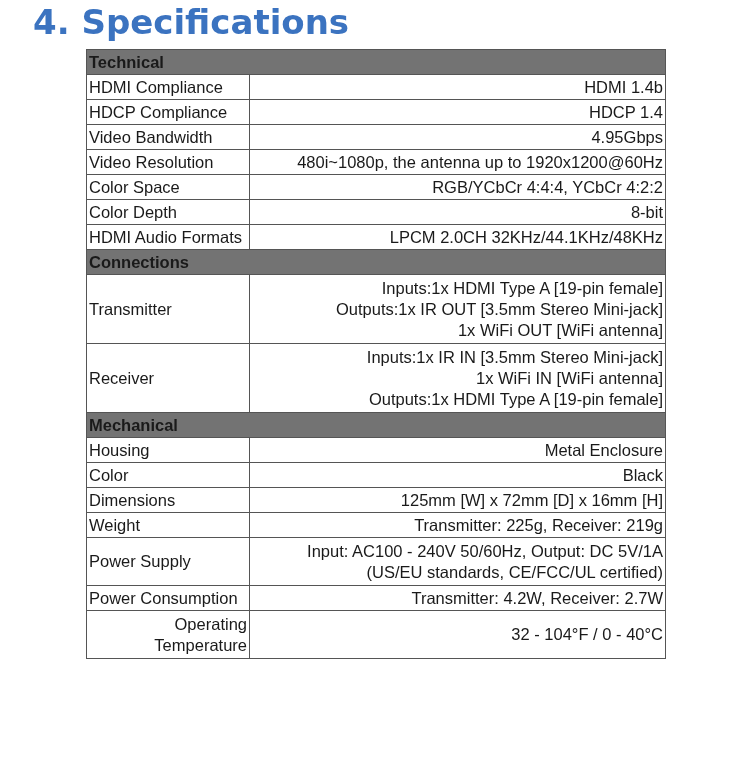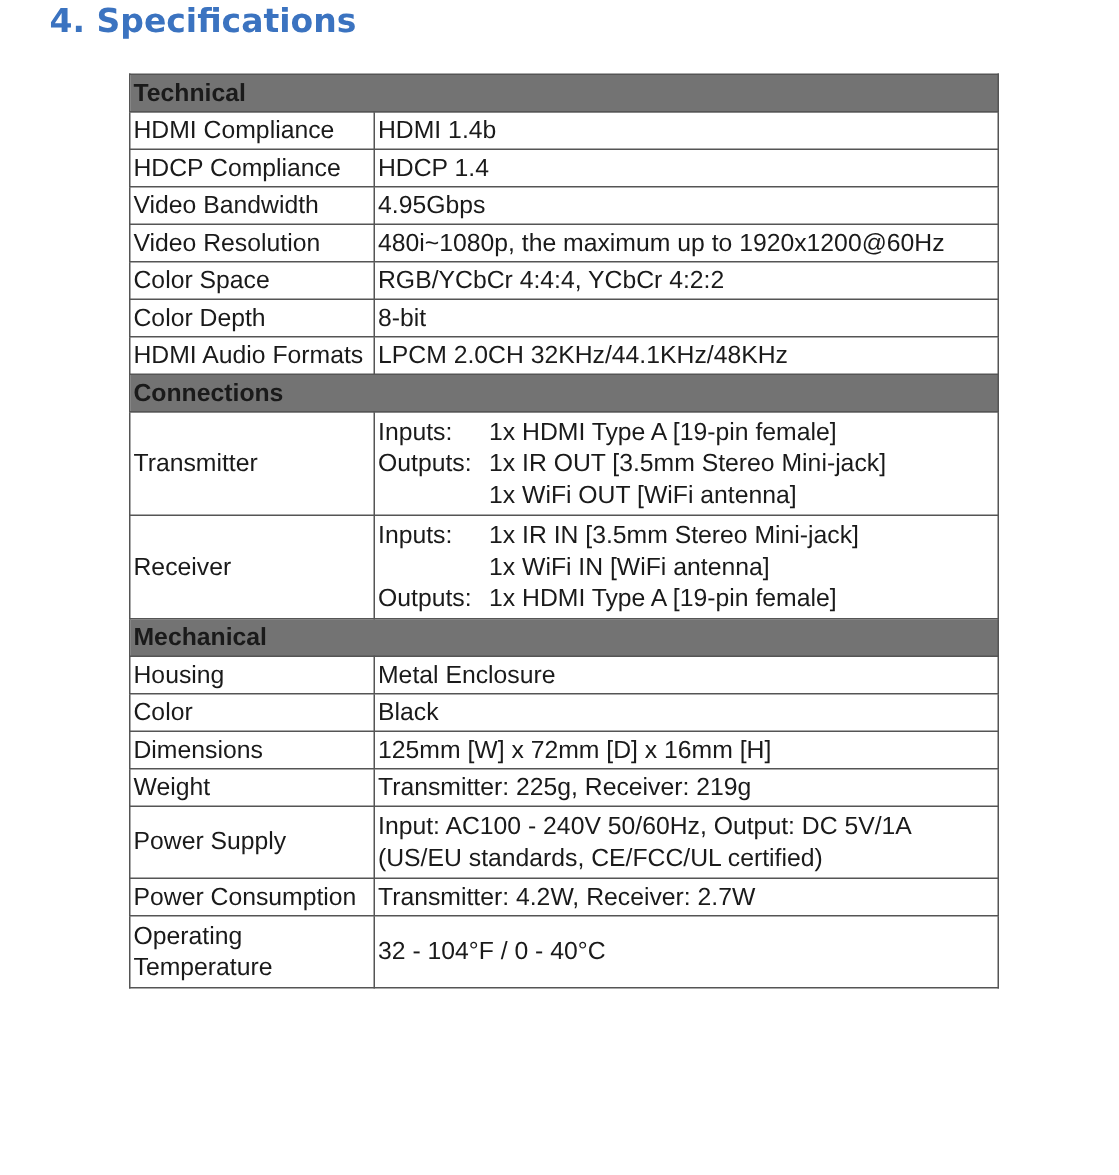--- a/index.html
+++ b/index.html
@@ -1,38 +1,38 @@
 <!DOCTYPE html>
 <html><head>
 <meta charset="utf-8">
 <style>
   html, body { margin: 0; padding: 0; background: #ffffff; }
   body { width: 746px; height: 783px; position: relative; overflow: hidden; }
   .title {
     position: absolute; left: 33px; top: 2px;
     font-family: "DejaVu Sans", sans-serif; font-weight: bold;
-    font-size: 22px; color: #3b73c0; letter-spacing: 0px;
+    font-size: 34px; color: #3b73c0; letter-spacing: 0px;
   }
   table.spec {
     position: absolute; left: 86px; top: 49px;
     width: 580px; border-collapse: collapse;
     font-family: "Liberation Sans", sans-serif; font-size: 16.5px; color: #1a1a1a;
   }
   table.spec td {
     border: 1px solid #555555; padding: 0 2px; vertical-align: middle;
     line-height: 21px; white-space: nowrap;
   }
   table.spec td.lbl { width: 158px; }
   tr.section td {
     background: #737373; font-weight: bold; height: 24px;
   }
   tr.r td { height: 24px; }
   tr.r2 td { height: 47px; }
   tr.r3 td { height: 68px; }
-  .line { display: block; }
+  .line { display: block; text-align: right; }
   .line .k { display: inline-block; width: 74px; }
 </style>
 </head>
 <body>
 
 <div class="title">4. Specifications</div>
 <table class="spec">
     <tbody id="spec-body">
       <tr class="section">
         <td colspan="2">Technical</td>
@@ -51,21 +51,21 @@
       </tr>
       <tr class="r">
         <td class="lbl">Video Bandwidth</td>
         <td>
           <span class="line">4.95Gbps</span>
         </td>
       </tr>
       <tr class="r">
         <td class="lbl">Video Resolution</td>
         <td>
-          <span class="line">480i~1080p, the maximum up to 1920x1200@60Hz</span>
+          <span class="line">480i~1080p, the antenna up to 1920x1200@60Hz</span>
         </td>
       </tr>
       <tr class="r">
         <td class="lbl">Color Space</td>
         <td>
           <span class="line">RGB/YCbCr 4:4:4, YCbCr 4:2:2</span>
         </td>
       </tr>
       <tr class="r">
         <td class="lbl">Color Depth</td>

